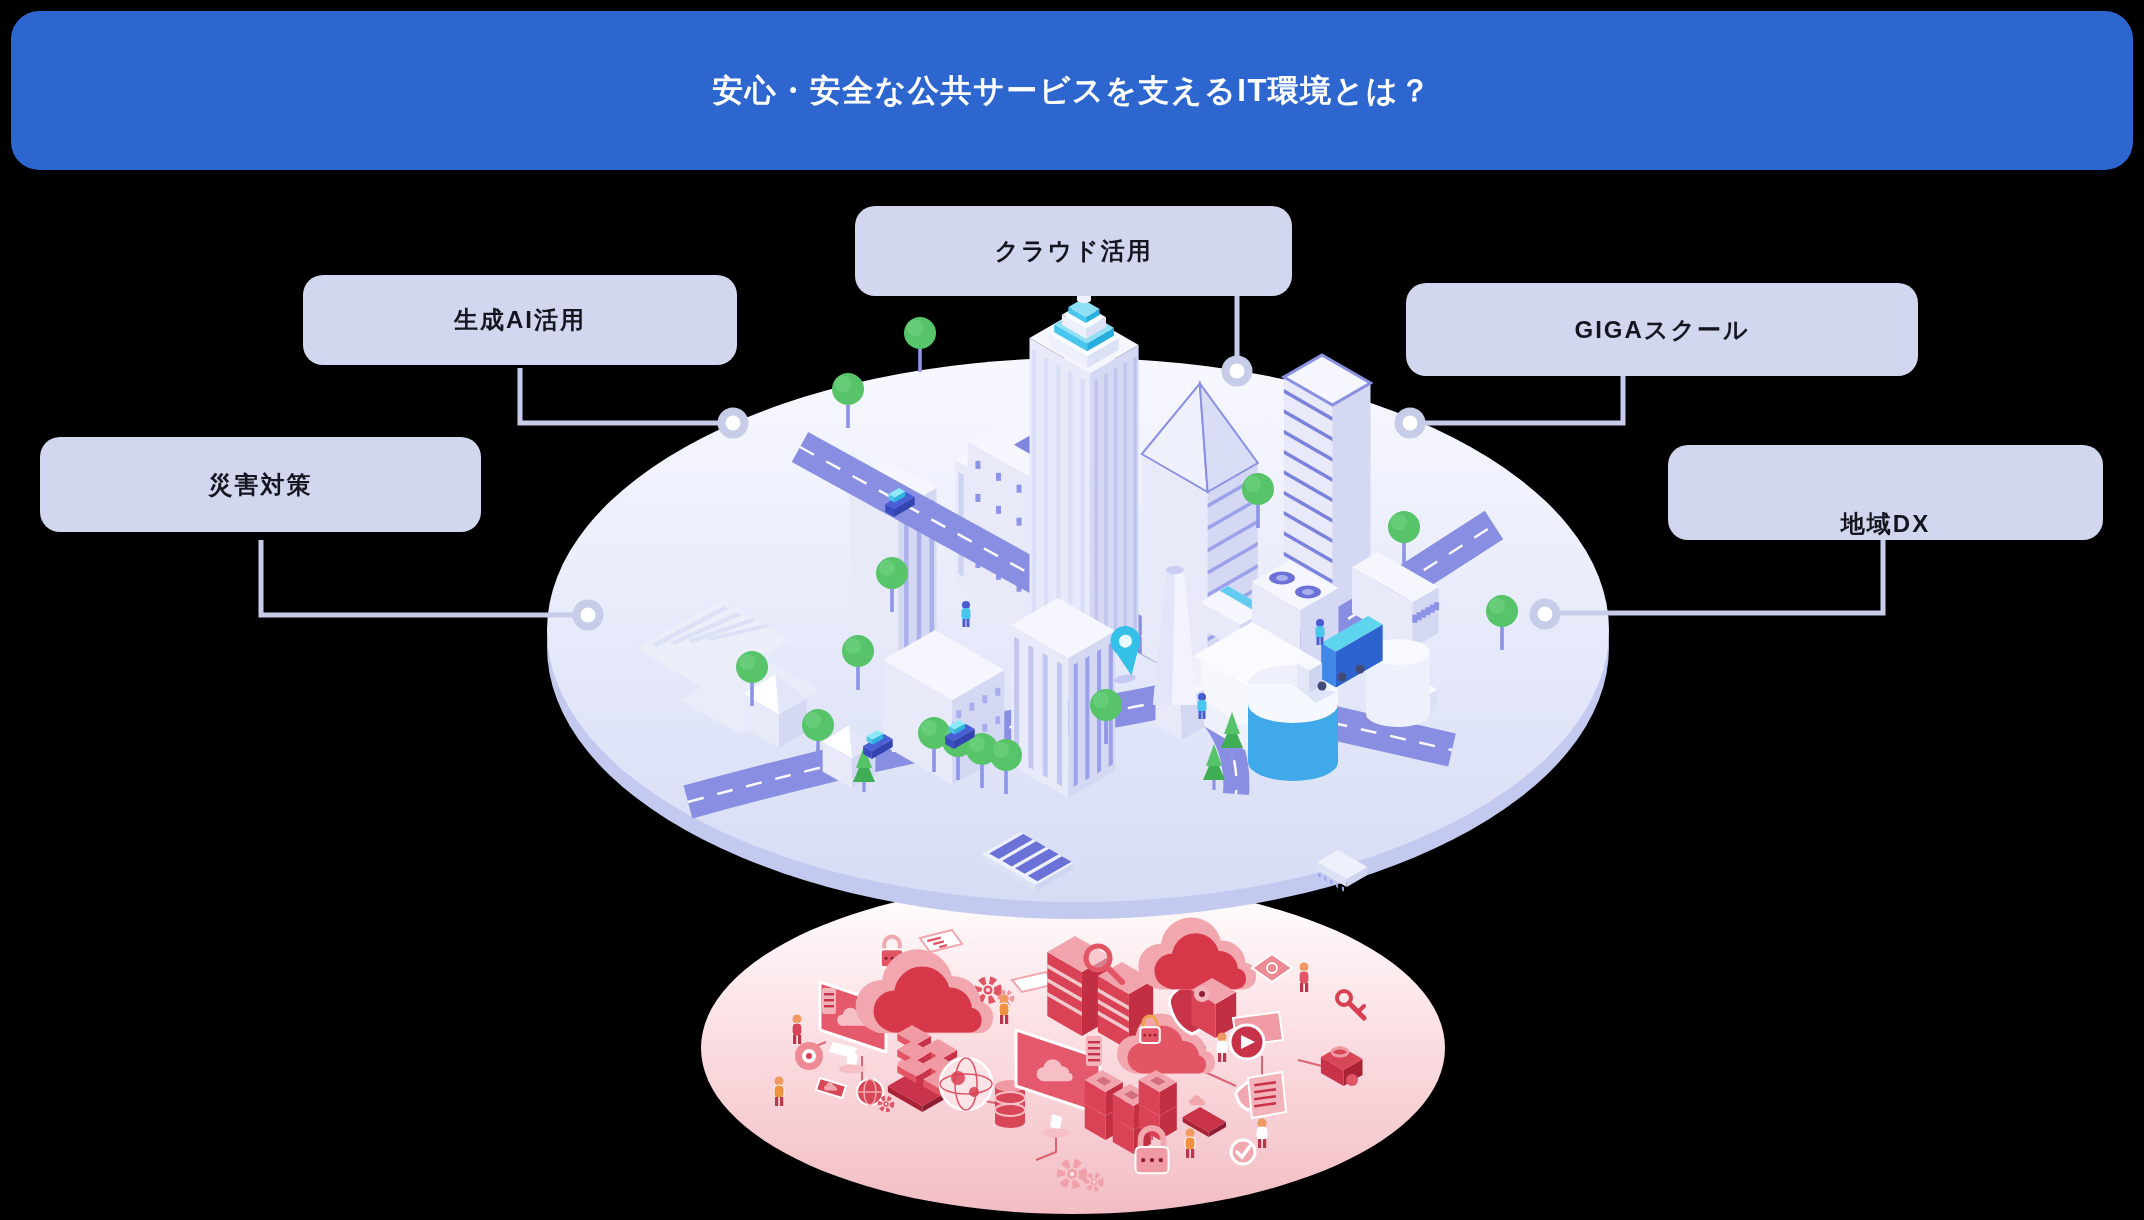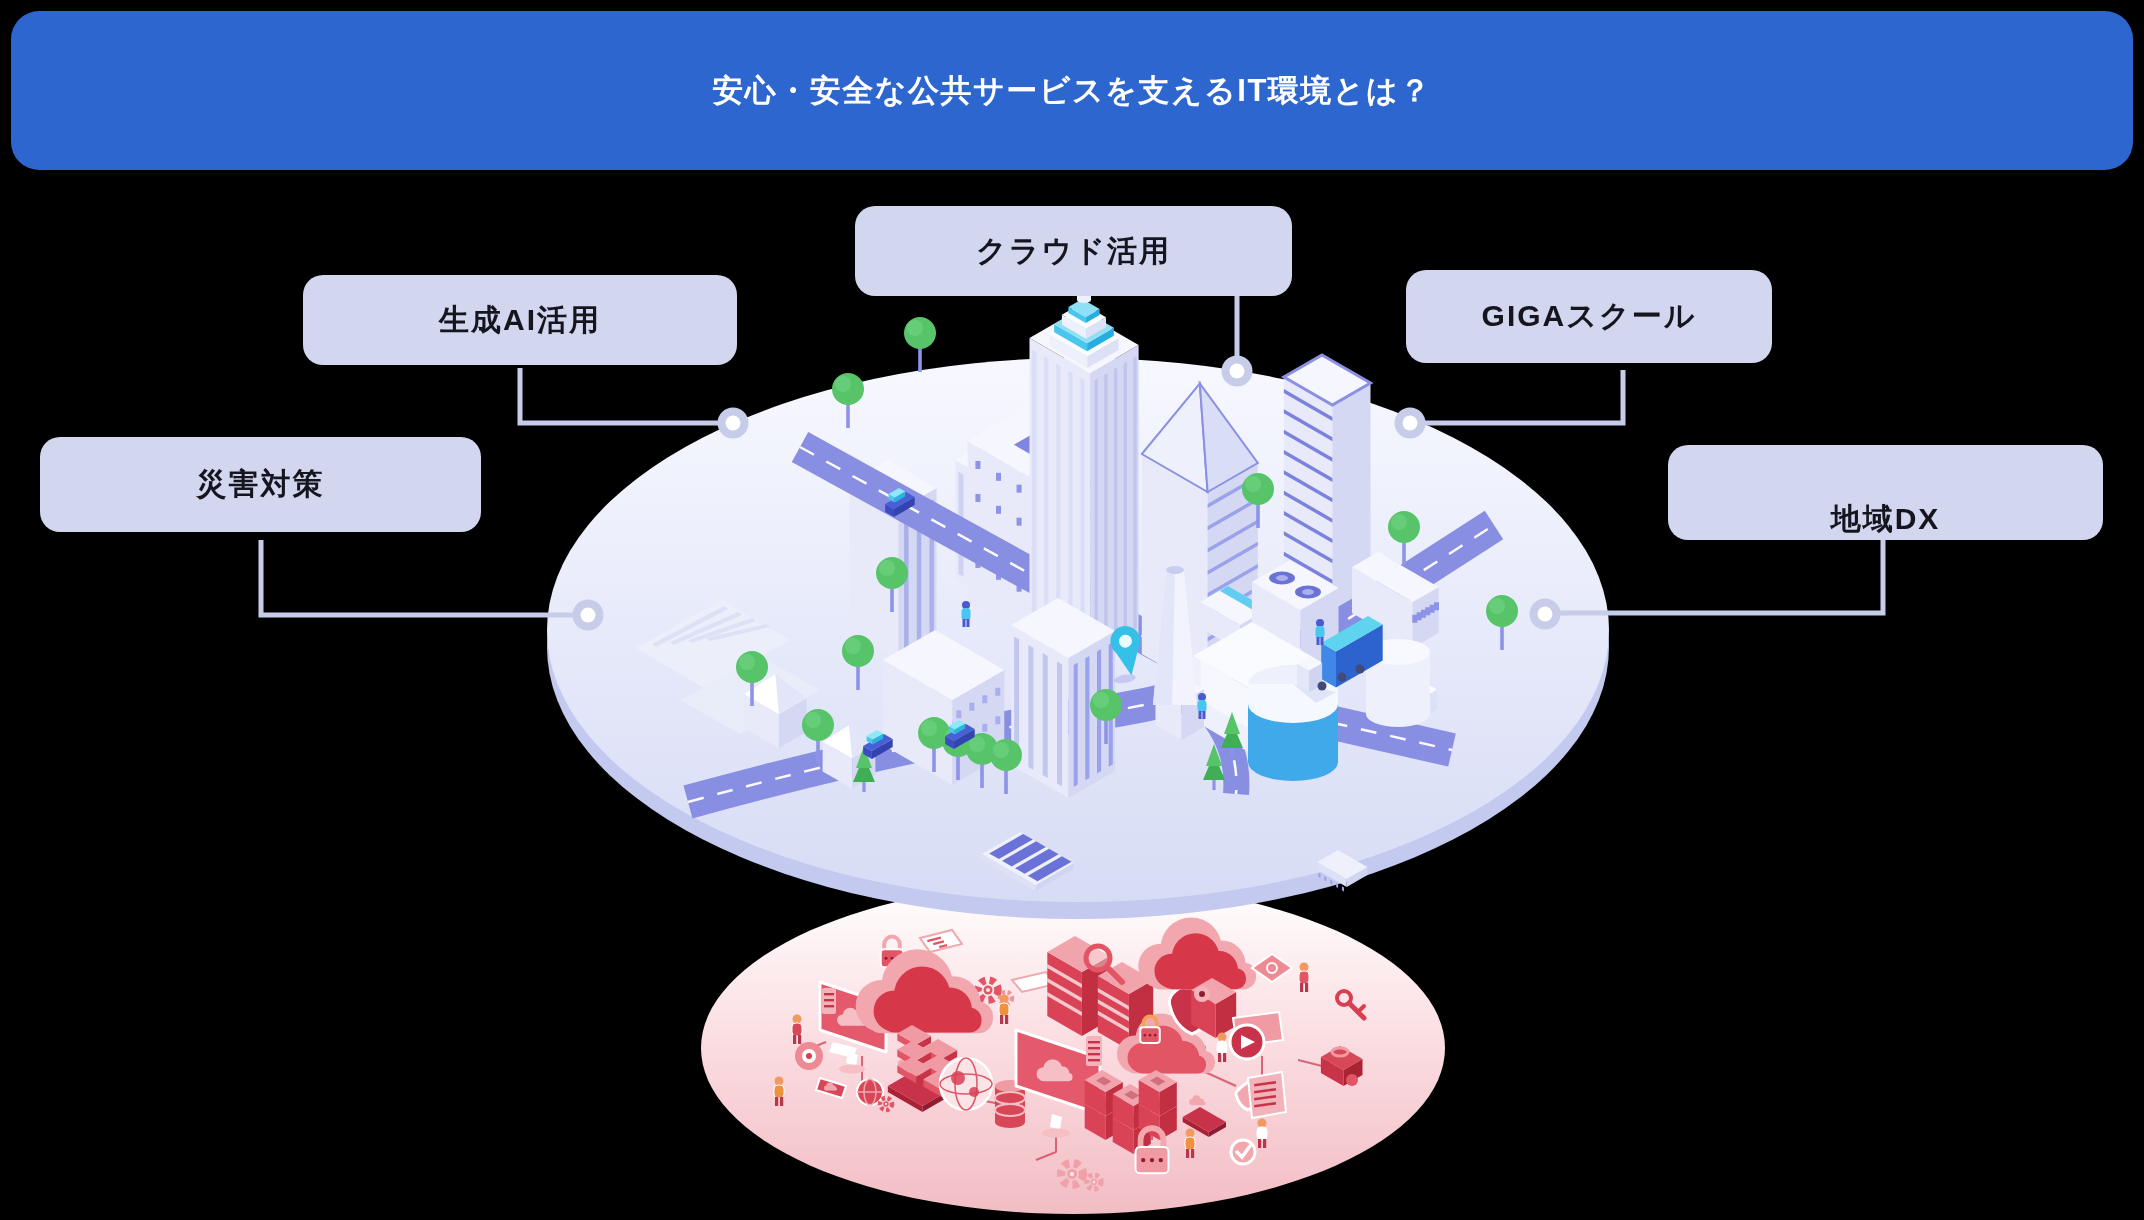--- a/index.html
+++ b/index.html
@@ -25,26 +25,26 @@
     white-space:nowrap;line-height:1.2;
   }
   .pill{
     position:absolute;
     background:var(--pill-bg,#d2d6ee);
     border-radius:20px;
     display:flex;align-items:center;justify-content:center;
   }
   .pill span{
     color:var(--pill-text,#15151f);
-    font-size:30px;font-weight:700;letter-spacing:2px;white-space:nowrap;
+    font-size:24px;font-weight:700;letter-spacing:2px;white-space:nowrap;
   }
   #pill-disaster{left:40px;top:437px;width:441px;height:95px;}
   #pill-genai{left:303px;top:275px;width:434px;height:90px;}
   #pill-cloud{left:855px;top:206px;width:437px;height:90px;}
-  #pill-giga{left:1406px;top:270px;width:366px;height:93px;border-radius:20px;}
+  #pill-giga{left:1406px;top:283px;width:512px;height:93px;border-radius:20px;}
   #pill-dx{left:1668px;top:445px;width:435px;height:95px;align-items:flex-end;}
 </style>
 </head>
 <body style="background: rgb(0, 0, 0);">
 
 <div id="canvas">
 
   <svg id="scene" viewBox="0 0 2144 1220">
     <defs>
       <linearGradient id="gPlat" x1="0" y1="0" x2="0" y2="1">

